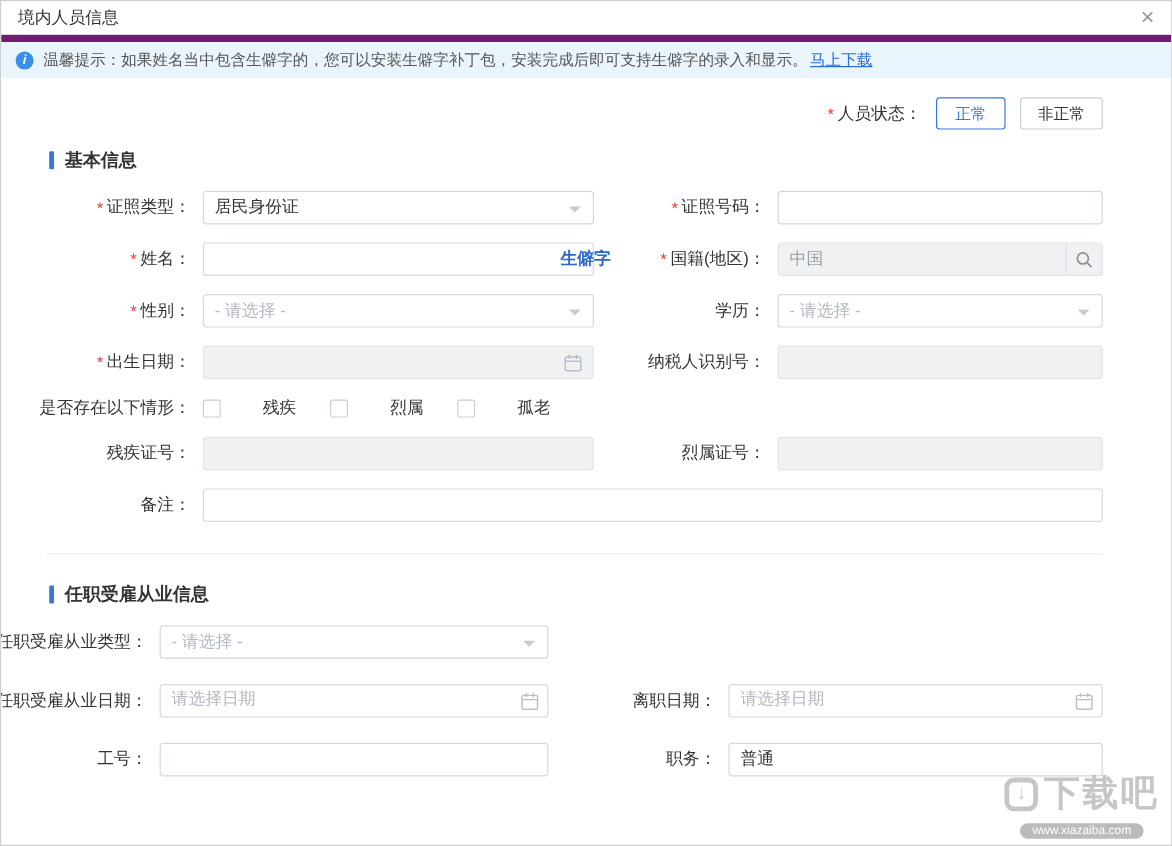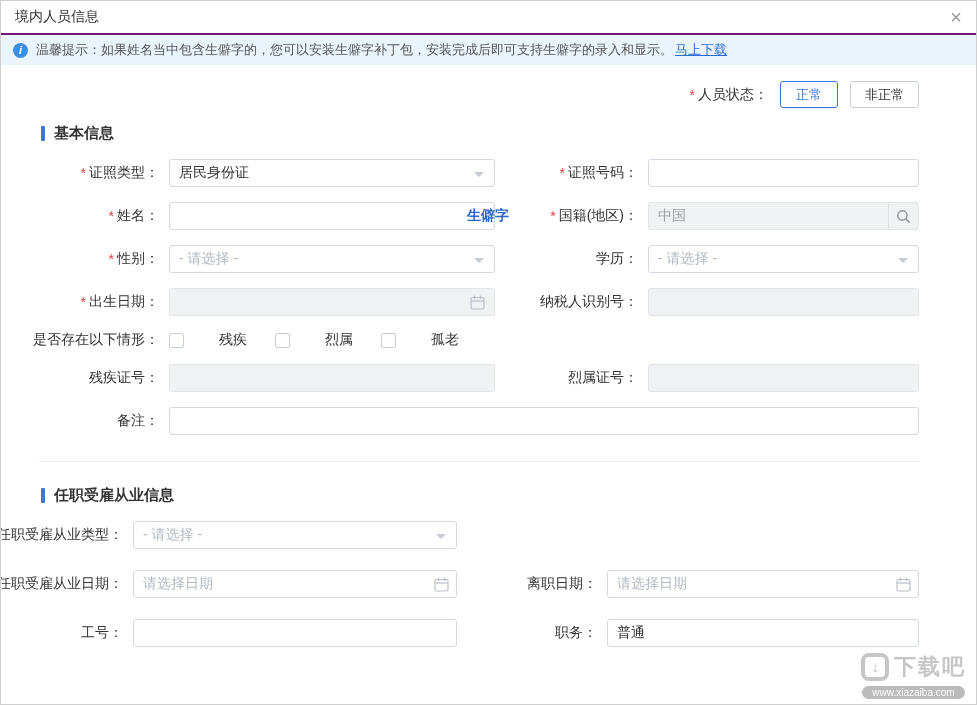--- a/index.html
+++ b/index.html
@@ -1,20 +1,20 @@
 <!DOCTYPE html>
 <html><head>
 <meta charset="utf-8">
 <style>
   * { box-sizing: border-box; margin: 0; padding: 0; }
   html,body { background:#fff; }
   body { font-family:"Liberation Sans","DejaVu Sans",sans-serif; }
   .dialog { position:relative; width:977px; height:705px; background:#fff; border:1px solid #cfcfcf; overflow:hidden; }
 
-  .titlebar { height:34px; display:flex; align-items:center; justify-content:space-between; padding:0 14px; border-bottom:2px solid #701a75; }
+  .titlebar { height:34px; display:flex; align-items:center; justify-content:space-between; padding:0 14px; border-bottom:6px solid #701a75; }
   .title { font-size:14px; color:#333; }
   .close { font-size:20px; color:#999; cursor:pointer; line-height:1; }
 
   .banner { height:30px; background:#e9f4fd; display:flex; align-items:center; padding:0 12px; font-size:13px; color:#555; }
   .info-ic { width:15px; height:15px; border-radius:50%; background:#3a8ee6; color:#fff; font-size:11px; font-style:italic; font-weight:bold;
              display:flex; align-items:center; justify-content:center; margin-right:8px; flex:none; }
   .tip-link { color:#2b6cd4; text-decoration:underline; margin-left:2px; cursor:pointer; white-space:nowrap; }
 
   .content { position:relative; padding:0 57px 0 0; }
 
@@ -60,21 +60,21 @@
   .cb { width:15px; height:15px; border:1px solid #c9ced6; border-radius:2px; background:#fff; margin-right:7px; cursor:pointer; flex:none; }
 
   .divider { border-top:1px solid #ececec; margin:26px 0 24px 38px; }
 
   .name-link { position:absolute; left:466px; color:#2b66c9; font-weight:bold; cursor:pointer; white-space:nowrap; }
 
   .watermark { position:absolute; right:10px; bottom:4px; text-align:center; opacity:.8; }
   .wm-top { display:flex; align-items:center; justify-content:center; gap:5px; }
   .wm-logo { width:28px; height:28px; border:4px solid #b9b9b9; border-radius:8px; color:#b9b9b9; font-size:16px; font-weight:bold;
              display:flex; align-items:center; justify-content:center; }
-  .wm-title { font-size:22px; font-weight:bold; color:#b9b9b9; letter-spacing:2px; }
+  .wm-title { font-size:30px; font-weight:bold; color:#b9b9b9; letter-spacing:2px; }
   .wm-url { background:#ababab; color:#fff; font-size:10px; border-radius:8px; padding:1px 10px; margin-top:2px; display:inline-block; }
 </style>
 </head>
 <body>
 
 <div class="dialog">
 
   <div class="titlebar">
     <span class="title">境内人员信息</span>
     <span class="close">×</span>

